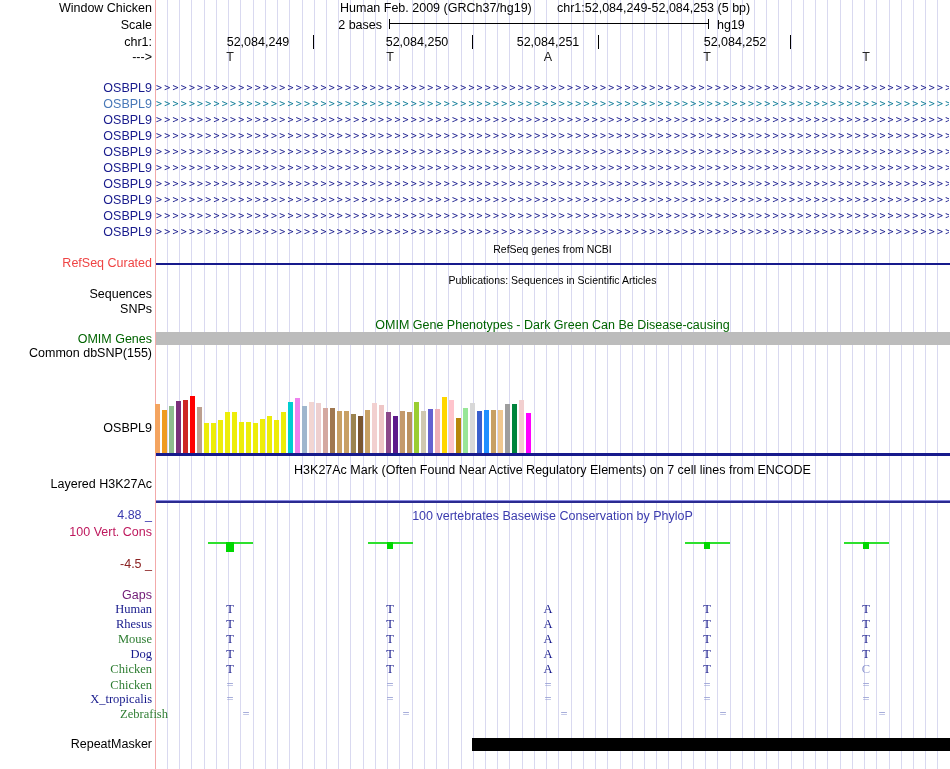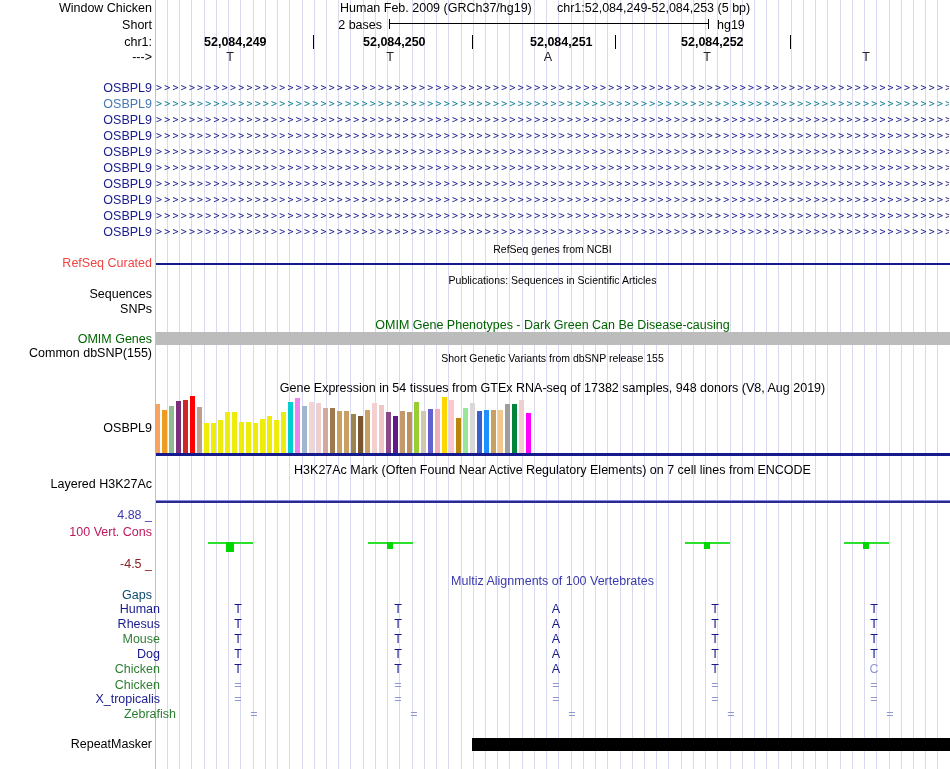--- a/index.html
+++ b/index.html
@@ -11,57 +11,57 @@
   }
   .guides {
     position:absolute; top:0; left:167px; width:783px; height:769px;
     background:repeating-linear-gradient(to right,#d9d9f0 0,#d9d9f0 1px,transparent 1px,transparent 12.23px);
   }
   .pink-guide { position:absolute; top:0; left:155px; width:1px; height:769px; background:#f3aaaa; }
   .llabel { position:absolute; left:0; width:152px; text-align:right; white-space:nowrap; line-height:15px; }
   .ctitle { position:absolute; left:155px; width:795px; text-align:center; white-space:nowrap; line-height:14px; }
   .small { font-size:10.5px; }
   .abs { position:absolute; }
-  .tickblock { position:absolute; text-align:left; border-right:1px solid #000; height:14px; padding-right:1px; line-height:14px;font-weight:bold; }
+  .tickblock { position:absolute; text-align:center; border-right:1px solid #000; height:14px; padding-right:1px; line-height:14px; }
   .baseletter { position:absolute; width:22px; text-align:center; line-height:14px; }
   .gene-row { position:absolute; left:0; width:950px; height:16px; line-height:16px; }
   .gene-label { position:absolute; left:0; width:152px; text-align:right; }
   .gene-arrows { position:absolute; left:156px; width:793px; overflow:hidden; white-space:nowrap; font-size:10px; letter-spacing:2.2px; font-family:"DejaVu Sans Mono",monospace; }
   .hline { position:absolute; }
   .gtex-bar { position:absolute; width:5px; }
   .cons-line { position:absolute; height:2px; background:#2ee02e; }
   .cons-block { position:absolute; background:#00d800; }
-  .sp-row { position:absolute; left:8px; width:818px; height:15px; line-height:15px; }
+  .sp-row { position:absolute; left:0; width:818px; height:15px; line-height:15px;font-family:Liberation Serif, serif; }
   .scalebar {
     position:absolute; top:19px; left:389px; width:320px; height:10px;
     border-left:1px solid #000; border-right:1px solid #000;
     background:linear-gradient(to bottom,transparent 4px,#000 4px,#000 5px,transparent 5px);
   }
 </style>
 </head>
 <body>
 
 <div id="canvas">
   <div class="guides"></div>
   <div class="pink-guide"></div>
 
   <div class="llabel" style="top:1px">Window Chicken</div>
   <div class="abs" style="top:1px;left:340px">Human Feb. 2009 (GRCh37/hg19)</div>
   <div class="abs" style="top:1px;left:557px">chr1:52,084,249-52,084,253 (5 bp)</div>
 
-  <div class="llabel" style="top:18px">Short</div>
+  <div class="llabel" style="top:18px">Scale</div>
   <div class="abs" style="top:18px;left:282px;width:100px;text-align:right">2 bases</div>
   <div class="scalebar"></div>
   <div class="abs" style="top:18px;left:717px">hg19</div>
 
   <div class="llabel" style="top:35px">chr1:</div>
   <div id="ruler-numbers">
       <div class="tickblock" style="top: 35px; left: 204px; width: 110px;">52,084,249</div>
       <div class="tickblock" style="top: 35px; left: 363px; width: 110px;">52,084,250</div>
-      <div class="tickblock" style="top: 35px; left: 530px; width: 86px;">52,084,251</div>
+      <div class="tickblock" style="top: 35px; left: 499px; width: 100px;">52,084,251</div>
       <div class="tickblock" style="top: 35px; left: 681px; width: 110px;">52,084,252</div>
     </div>
 
   <div class="llabel" style="top:50px">---&gt;</div>
   <div id="top-sequence">
       <div class="baseletter" style="top: 50px; left: 219px; color: rgb(34, 34, 34);">T</div>
       <div class="baseletter" style="top: 50px; left: 379px; color: rgb(34, 34, 34);">T</div>
       <div class="baseletter" style="top: 50px; left: 537px; color: rgb(34, 34, 34);">A</div>
       <div class="baseletter" style="top: 50px; left: 696px; color: rgb(34, 34, 34);">T</div>
       <div class="baseletter" style="top: 50px; left: 855px; color: rgb(34, 34, 34);">T</div>
@@ -115,24 +115,22 @@
   <div class="hline" style="top:263px;left:156px;width:794px;height:2px;background:#171a8c"></div>
 
   <div class="ctitle small" style="top:273px">Publications: Sequences in Scientific Articles</div>
   <div class="llabel" style="top:287px">Sequences</div>
   <div class="llabel" style="top:302px">SNPs</div>
 
   <div class="ctitle" style="top:318px;color:#006400">OMIM Gene Phenotypes - Dark Green Can Be Disease-causing</div>
   <div class="hline" style="top:332px;left:156px;width:794px;height:13px;background:#bcbcbc"></div>
   <div class="llabel" style="top:332px;color:#006400">OMIM Genes</div>
 
-  <div class="ctitle small" style="top:351px">Short Genetic Variants from dbSNP release 155</div>
   <div class="llabel" style="top:346px">Common dbSNP(155)</div>
 
-  <div class="ctitle" style="top:381px">Gene Expression in 54 tissues from GTEx RNA-seq of 17382 samples, 948 donors (V8, Aug 2019)</div>
   <div class="llabel" style="top:421px">OSBPL9</div>
   <div id="gtex-bars">
       <div class="gtex-bar" style="left: 155px; top: 404px; height: 49px; background: rgb(244, 164, 96);"></div>
       <div class="gtex-bar" style="left: 162px; top: 410px; height: 43px; background: rgb(239, 155, 32);"></div>
       <div class="gtex-bar" style="left: 169px; top: 406px; height: 47px; background: rgb(143, 188, 143);"></div>
       <div class="gtex-bar" style="left: 176px; top: 401px; height: 52px; background: rgb(123, 47, 123);"></div>
       <div class="gtex-bar" style="left: 183px; top: 400px; height: 53px; background: rgb(205, 38, 38);"></div>
       <div class="gtex-bar" style="left: 190px; top: 396px; height: 57px; background: rgb(255, 0, 0);"></div>
       <div class="gtex-bar" style="left: 197px; top: 407px; height: 46px; background: rgb(188, 159, 143);"></div>
       <div class="gtex-bar" style="left: 204px; top: 423px; height: 30px; background: rgb(237, 237, 9);"></div>
@@ -183,35 +181,35 @@
       <div class="gtex-bar" style="left: 519px; top: 400px; height: 53px; background: rgb(242, 207, 207);"></div>
       <div class="gtex-bar" style="left: 526px; top: 413px; height: 40px; background: rgb(255, 0, 255);"></div>
     </div>
   <div class="hline" style="top:453px;left:156px;width:794px;height:3px;background:#171a8c"></div>
 
   <div class="ctitle" style="top:463px">H3K27Ac Mark (Often Found Near Active Regulatory Elements) on 7 cell lines from ENCODE</div>
   <div class="llabel" style="top:477px">Layered H3K27Ac</div>
   <div class="hline" style="top:500px;left:156px;width:794px;height:3px;background:linear-gradient(to bottom,#8888e0 0 1px,#2a2a90 1px 3px)"></div>
 
   <div class="llabel" style="top:508px;color:#3a3aae">4.88 _</div>
+  <div class="ctitle" style="top:509px;color:#3a3aae">100 vertebrates Basewise Conservation by PhyloP</div>
   <div class="llabel" style="top:525px;color:#be185d">100 Vert. Cons</div>
   <div id="cons-marks">
       <div class="cons-line" style="left: 208px; width: 45px; top: 542px;"></div>
       <div class="cons-block" style="left: 226px; width: 8px; top: 542px; height: 10px;"></div>
       <div class="cons-line" style="left: 368px; width: 45px; top: 542px;"></div>
       <div class="cons-block" style="left: 387px; width: 6px; top: 542px; height: 7px;"></div>
       <div class="cons-line" style="left: 685px; width: 45px; top: 542px;"></div>
       <div class="cons-block" style="left: 704px; width: 6px; top: 542px; height: 7px;"></div>
       <div class="cons-line" style="left: 844px; width: 45px; top: 542px;"></div>
       <div class="cons-block" style="left: 863px; width: 6px; top: 542px; height: 7px;"></div>
     </div>
   <div class="llabel" style="top:557px;color:#8b2222">-4.5 _</div>
 
-  <div class="ctitle" style="top:574px;color:#3a3aae">Multiz Alignments of 100 Vertebrates</div>
-  <div class="llabel" style="top:588px;color:#0c4a6e">Gaps</div>
+  <div class="llabel" style="top:588px;color:#701a75">Gaps</div>
   <div id="species-rows">
       <div class="sp-row" style="top: 602px;">
         <div class="llabel" style="top: 0px; color: rgb(23, 26, 140);">Human</div>
         <div class="baseletter" style="top: 0px; left: 219px; color: rgb(23, 26, 140);">T</div>
         <div class="baseletter" style="top: 0px; left: 379px; color: rgb(23, 26, 140);">T</div>
         <div class="baseletter" style="top: 0px; left: 537px; color: rgb(23, 26, 140);">A</div>
         <div class="baseletter" style="top: 0px; left: 696px; color: rgb(23, 26, 140);">T</div>
         <div class="baseletter" style="top: 0px; left: 855px; color: rgb(23, 26, 140);">T</div>
       </div>
       <div class="sp-row" style="top: 617px;">

